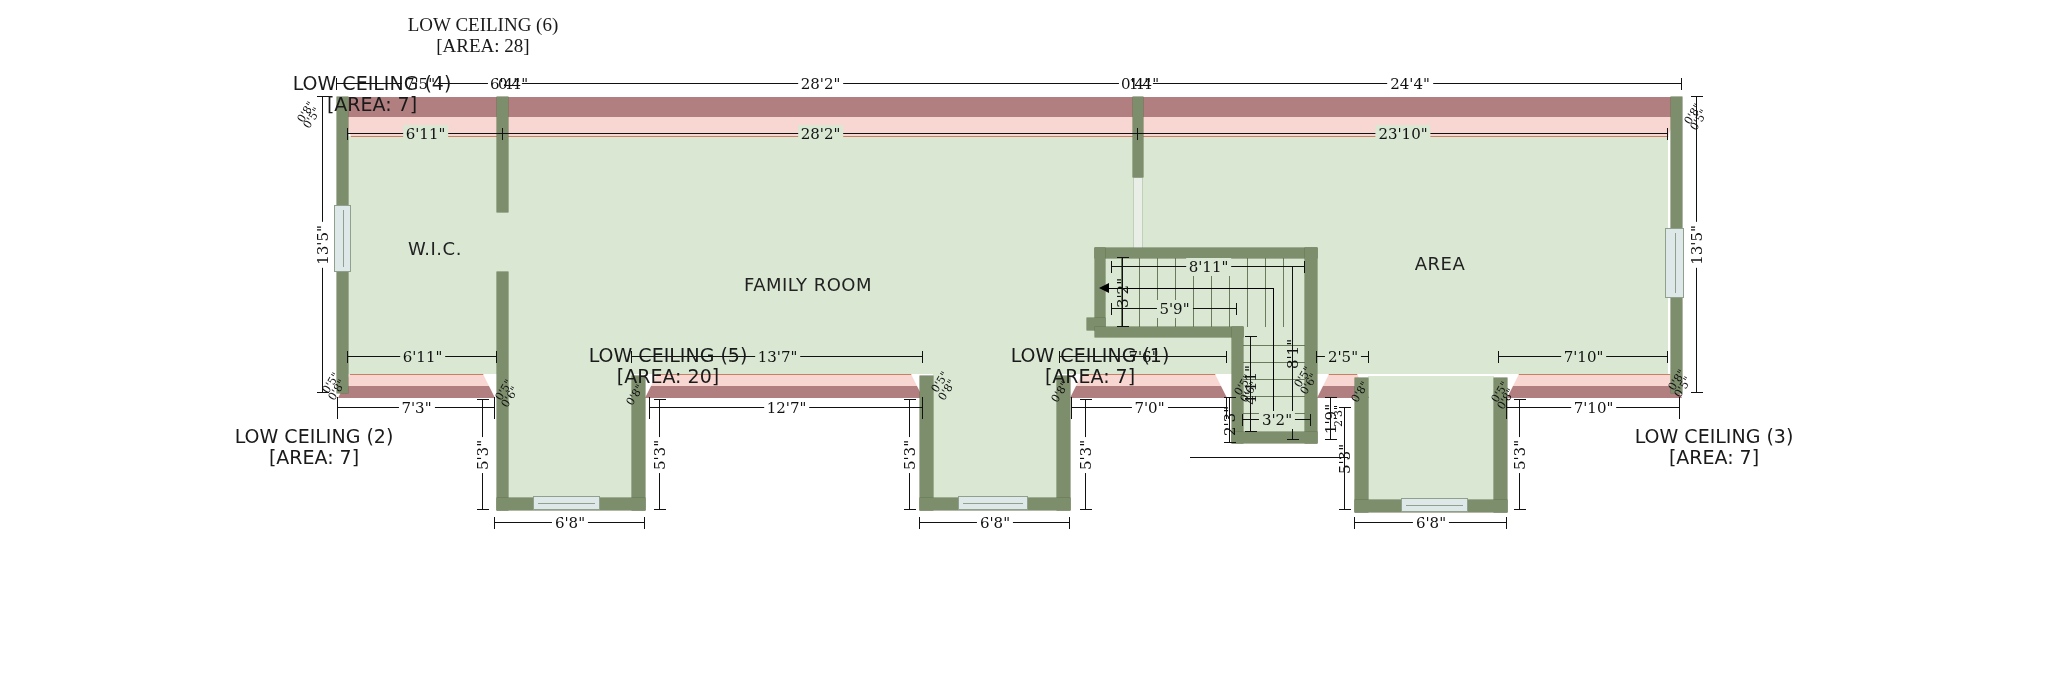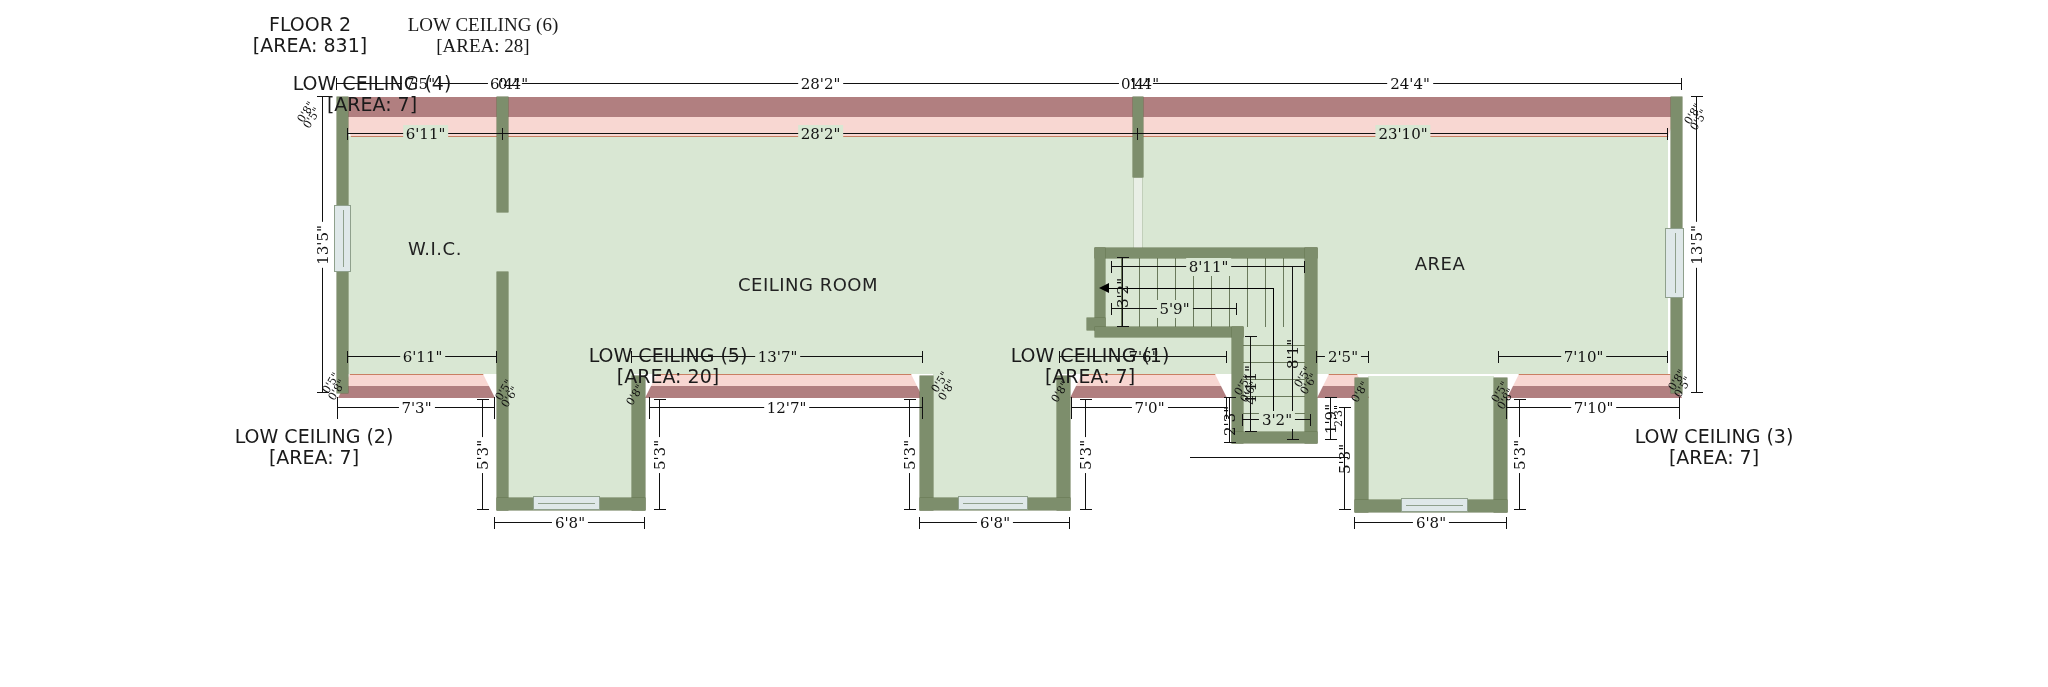--- a/index.html
+++ b/index.html
@@ -277,24 +277,20 @@
       <span class="smalldim" style="left: 1249px; top: 392px; transform: translate(-50%, -50%) rotate(-58deg);">0'6"</span>
       <span class="smalldim" style="left: 1303px; top: 377px; transform: translate(-50%, -50%) rotate(-58deg);">0'5"</span>
       <span class="smalldim" style="left: 1309px; top: 384px; transform: translate(-50%, -50%) rotate(-58deg);">0'6"</span>
       <span class="smalldim" style="left: 1360px; top: 392px; transform: translate(-50%, -50%) rotate(-58deg);">0'8"</span>
       <span class="smalldim" style="left: 1500px; top: 392px; transform: translate(-50%, -50%) rotate(-58deg);">0'5"</span>
       <span class="smalldim" style="left: 1506px; top: 399px; transform: translate(-50%, -50%) rotate(-58deg);">0'8"</span>
       <span class="smalldim" style="left: 1338px; top: 416px; transform: translate(-50%, -50%) rotate(-90deg);">2'3"</span>
       <div style="position: absolute; left: 1190px; top: 456.5px; width: 158px; height: 0px; border-top: 1px solid rgb(17, 17, 17); z-index: 22;"></div>
     </div>
 
-  <div class="area-label al-floor2">
-    <div>FLOOR 2</div>
-    <div>[AREA: 831]</div>
-  </div>
   <div class="area-label al-lc6">
     <div>LOW CEILING (6)</div>
     <div>[AREA: 28]</div>
   </div>
   <div class="area-label al-lc8">
     <div>LOW CEILING (4)</div>
     <div>[AREA: 7]</div>
   </div>
   <div class="area-label al-lc2">
     <div>LOW CEILING (2)</div>
@@ -307,16 +303,16 @@
   <div class="area-label al-lc4">
     <div>LOW CEILING (1)</div>
     <div>[AREA: 7]</div>
   </div>
   <div class="area-label al-lc3">
     <div>LOW CEILING (3)</div>
     <div>[AREA: 7]</div>
   </div>
 
   <div class="room-label rl-wic">W.I.C.</div>
-  <div class="room-label rl-family">CEILING ROOM</div>
+  <div class="room-label rl-family">FAMILY ROOM</div>
   <div class="room-label rl-room">AREA</div>
 
 </div>
 
 </body></html>

